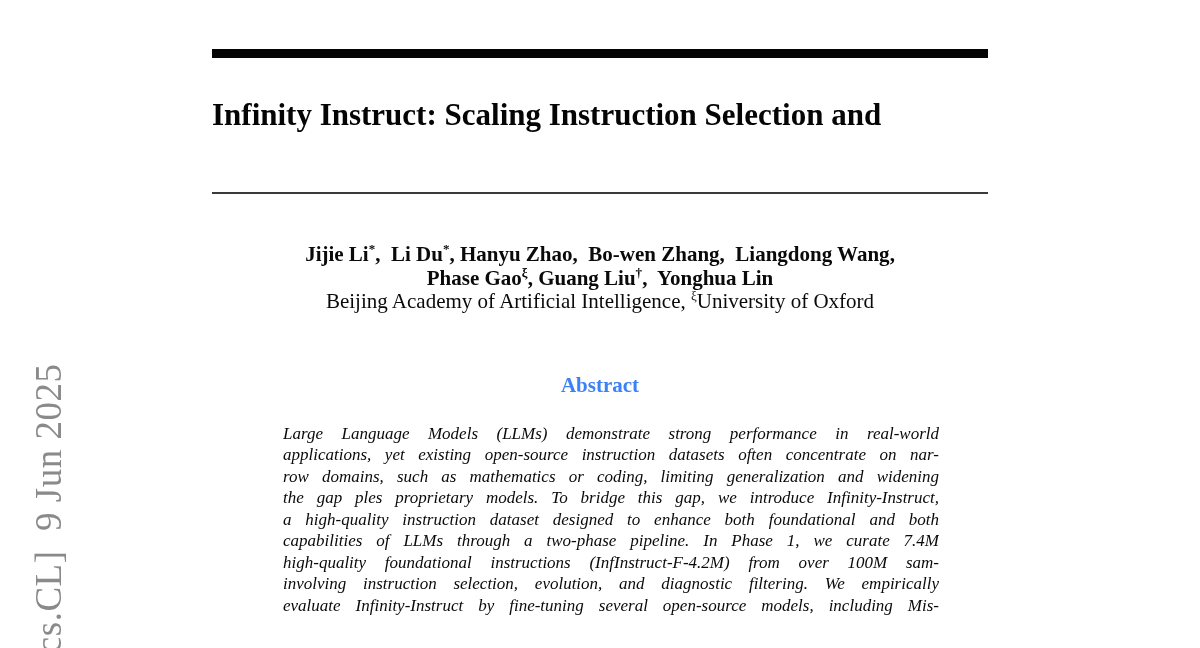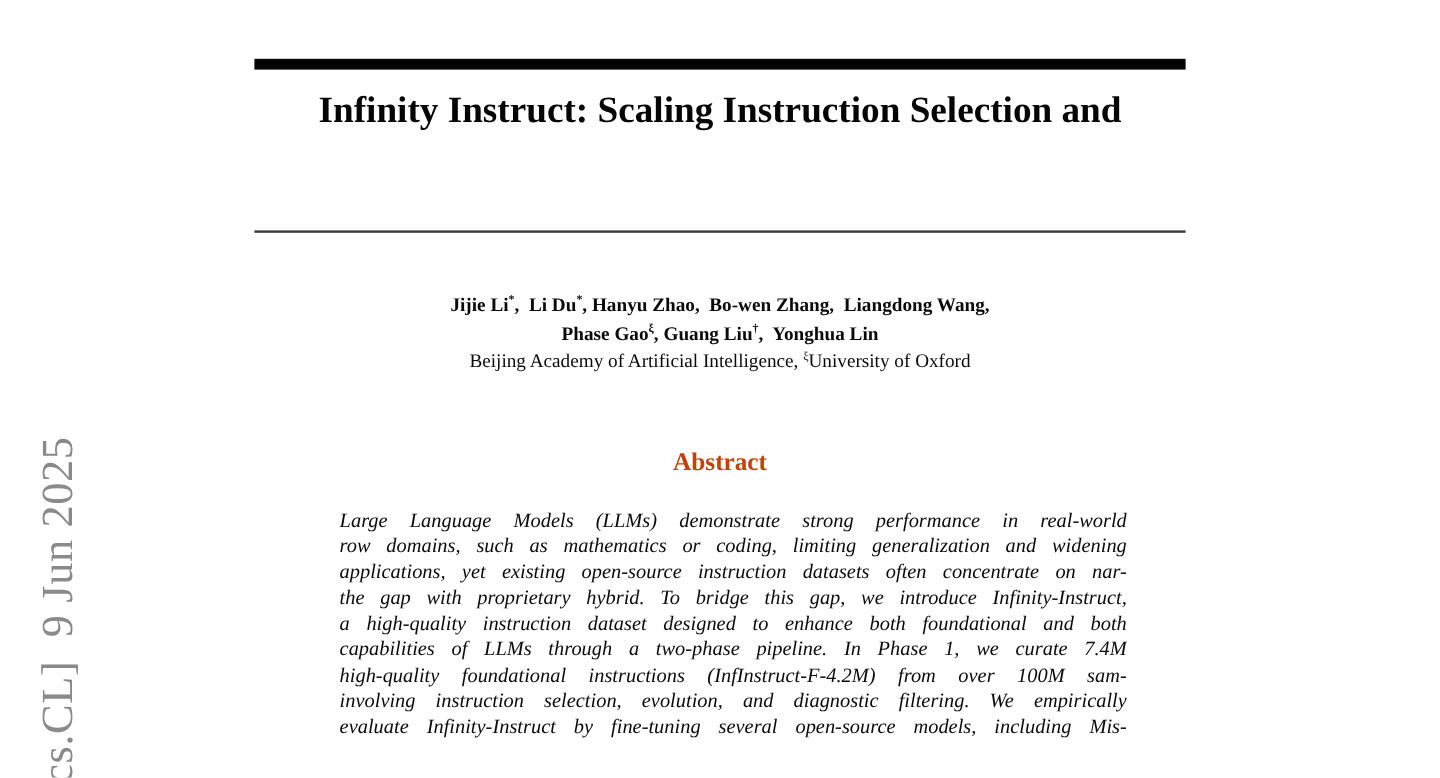--- a/index.html
+++ b/index.html
@@ -30,24 +30,23 @@
   .top-rule {
     position: absolute;
     left: 212px; top: 49px;
     width: 776px; height: 9px;
     background: #050505;
   }
 
   
   .paper-title {
     position: absolute;
-    left: 212px; top: 72px;
+    left: 212px; top: 95px;
     width: 776px;
     margin: 0;
-    text-align: center;
     font-size: 31px;
     line-height: 39px;
     font-weight: bold;
     color: #050505;
   }
   .paper-title .tline { display: block; }
 
   
   .title-rule {
     position: absolute;
@@ -55,36 +54,36 @@
     width: 776px; height: 2px;
     background: #3a3a3a;
   }
 
   
   .author-block {
     position: absolute;
     left: 150px; top: 243px;
     width: 900px;
     text-align: center;
-    font-size: 16px;
+    font-size: 21px;
     line-height: 23.5px;
   }
   .author-block .bold { font-weight: bold; }
   .author-block sup { font-size: 62%; line-height: 0; }
   .author-block .sep { white-space: pre; }
 
   
   .abstract-heading {
     position: absolute;
     left: 212px; top: 373px;
     width: 776px;
     text-align: center;
     font-size: 21px;
     font-weight: bold;
-    color: #c2410c;
+    color: #3b82f6;
   }
   .abstract-body {
     position: absolute;
     left: 283px; top: 423px;
     width: 656px;
     font-size: 17px;
     line-height: 21.45px;
   }
   .abs-line {
     text-align: justify;
@@ -110,21 +109,21 @@
 <div class="author-block">
   <div class="bold"><span>Jijie Li</span><sup>*</sup><span class="sep">,  </span><span>Li Du</span><sup>*</sup><span class="sep">, </span><span>Hanyu Zhao</span><sup></sup><span class="sep">,  </span><span>Bo-wen Zhang</span><sup></sup><span class="sep">,  </span><span>Liangdong Wang</span><sup></sup><span class="sep">,</span></div>
   <div class="bold"><span>Phase Gao</span><sup>ξ</sup><span class="sep">, </span><span>Guang Liu</span><sup>†</sup><span class="sep">,  </span><span>Yonghua Lin</span><sup></sup></div>
   <div><span>Beijing Academy of Artificial Intelligence, </span><sup>ξ</sup><span>University of Oxford</span></div>
 </div>
 
 <div class="abstract-heading">Abstract</div>
 
 <div class="abstract-body">
   <div class="abs-line">Large Language Models (LLMs) demonstrate strong performance in real-world</div>
+  <div class="abs-line">applications, yet existing open-source instruction datasets often concentrate on nar-</div>
   <div class="abs-line">row domains, such as mathematics or coding, limiting generalization and widening</div>
-  <div class="abs-line">applications, yet existing open-source instruction datasets often concentrate on nar-</div>
-  <div class="abs-line">the gap with proprietary hybrid. To bridge this gap, we introduce Infinity-Instruct,</div>
+  <div class="abs-line">the gap ples proprietary models. To bridge this gap, we introduce Infinity-Instruct,</div>
   <div class="abs-line">a high-quality instruction dataset designed to enhance both foundational and both</div>
   <div class="abs-line">capabilities of LLMs through a two-phase pipeline. In Phase 1, we curate 7.4M</div>
   <div class="abs-line">high-quality foundational instructions (InfInstruct-F-4.2M) from over 100M sam-</div>
   <div class="abs-line">involving instruction selection, evolution, and diagnostic filtering. We empirically</div>
   <div class="abs-line">evaluate Infinity-Instruct by fine-tuning several open-source models, including Mis-</div>
 </div>
 
 </body></html>

